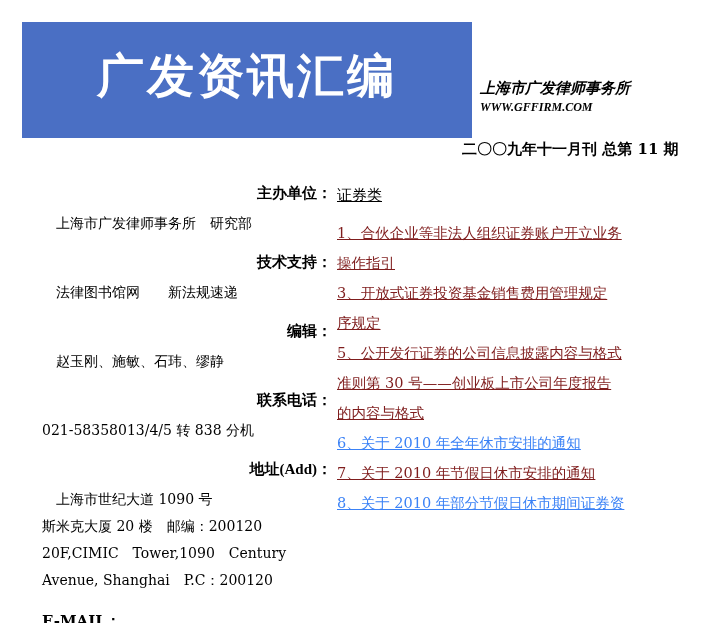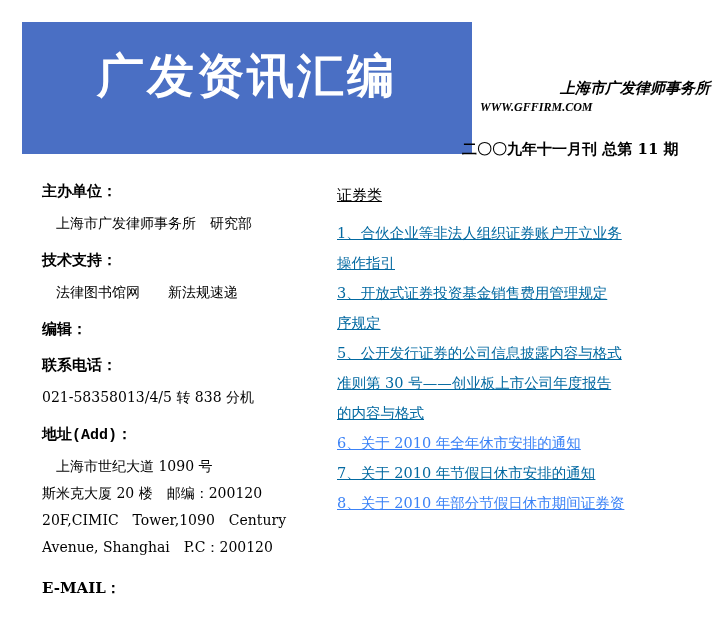--- a/index.html
+++ b/index.html
@@ -22,21 +22,21 @@
     box-sizing: border-box;
     padding: 0;
   }
 
   
   .masthead {
     position: absolute;
     left: 22px;
     top: 22px;
     width: 450px;
-    height: 132px;
+    height: 116px;
     background: #4a6fc4;
   }
   .masthead-title {
     font-family: "DejaVu Serif", "Liberation Serif", serif;
     font-size: 47px;
     font-weight: bold;
     color: #ffffff;
     letter-spacing: 3px;
     line-height: 108px;
     text-align: center;
@@ -51,21 +51,20 @@
     text-align: left;
   }
   .firm-name {
     font-family: "DejaVu Serif", "Liberation Serif", serif;
     font-size: 15px;
     font-weight: bold;
     font-style: italic;
     color: #000;
     line-height: 20px;
     white-space: nowrap;
-    text-align: right;
   }
   .firm-url {
     font-family: "Liberation Serif", serif;
     font-size: 12px;
     font-weight: bold;
     font-style: italic;
     color: #000;
     line-height: 19px;
     white-space: nowrap;
   }
@@ -81,27 +80,28 @@
   }
 
   
   .left-col {
     position: absolute;
     left: 42px;
     top: 182px;
     width: 290px;
   }
   .lbl {
-    font-family: Liberation Mono, monospace;
+    font-family: Liberation Serif, serif;
     font-size: 15px;
     font-weight: bold;
     color: #000;
     margin-top: 14px;
     margin-bottom: 6px;
     line-height: 22px;
+    text-align: right;
   }
   .lbl:first-child { margin-top: 0; }
   .val {
     font-family: "DejaVu Serif", "Liberation Serif", serif;
     font-size: 14px;
     color: #000;
     line-height: 27px;
     padding-left: 14px;
   }
   .val.nopad { padding-left: 0; }
@@ -125,21 +125,21 @@
     font-family: "DejaVu Serif", "Liberation Serif", serif;
     font-size: 15px;
     color: #000;
     text-decoration: underline;
     line-height: 26px;
     margin-bottom: 10px;
   }
   .toc-item {
     font-family: "DejaVu Serif", "Liberation Serif", serif;
     font-size: 14.5px;
-    color: #0369a1;
+    color: #7f1d1d;
     text-decoration: underline;
     line-height: 30px;
     display: block;
     cursor: pointer;
   }
   .toc-item.blue {
     color: #3b82f6;
   }
   .toc-item .l2 { display: block; }
 </style>
@@ -160,20 +160,21 @@
   <div class="issue-line">二〇〇九年十一月刊 总第 11 期</div>
 
   <div class="left-col">
     <div class="lbl">主办单位：</div>
     <div class="val">上海市广发律师事务所　研究部</div>
 
     <div class="lbl">技术支持：</div>
     <div class="val">法律图书馆网　　新法规速递</div>
 
     <div class="lbl">编辑：</div>
+    <div class="val">赵玉刚、施敏、石玮、缪静</div>
 
     <div class="lbl">联系电话：</div>
     <div class="val nopad">021-58358013/4/5 转 838 分机</div>
 
     <div class="lbl">地址(Add)：</div>
     <div class="val">上海市世纪大道 1090 号</div>
     <div class="val nopad">斯米克大厦 20 楼　邮编：200120</div>
     <div class="val nopad">20F,CIMIC　Tower,1090　Century</div>
     <div class="val nopad">Avenue, Shanghai　P.C：200120</div>
 

